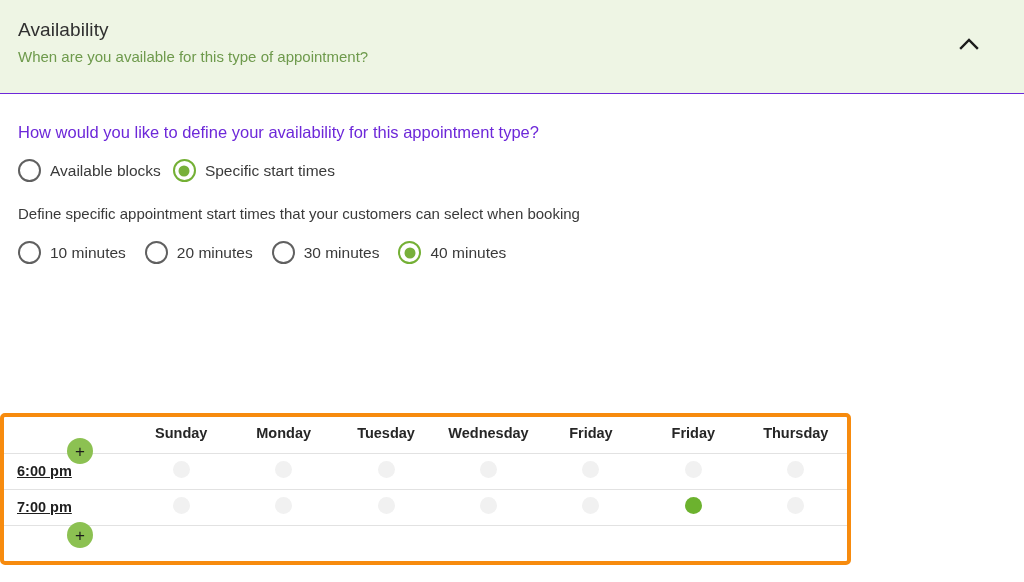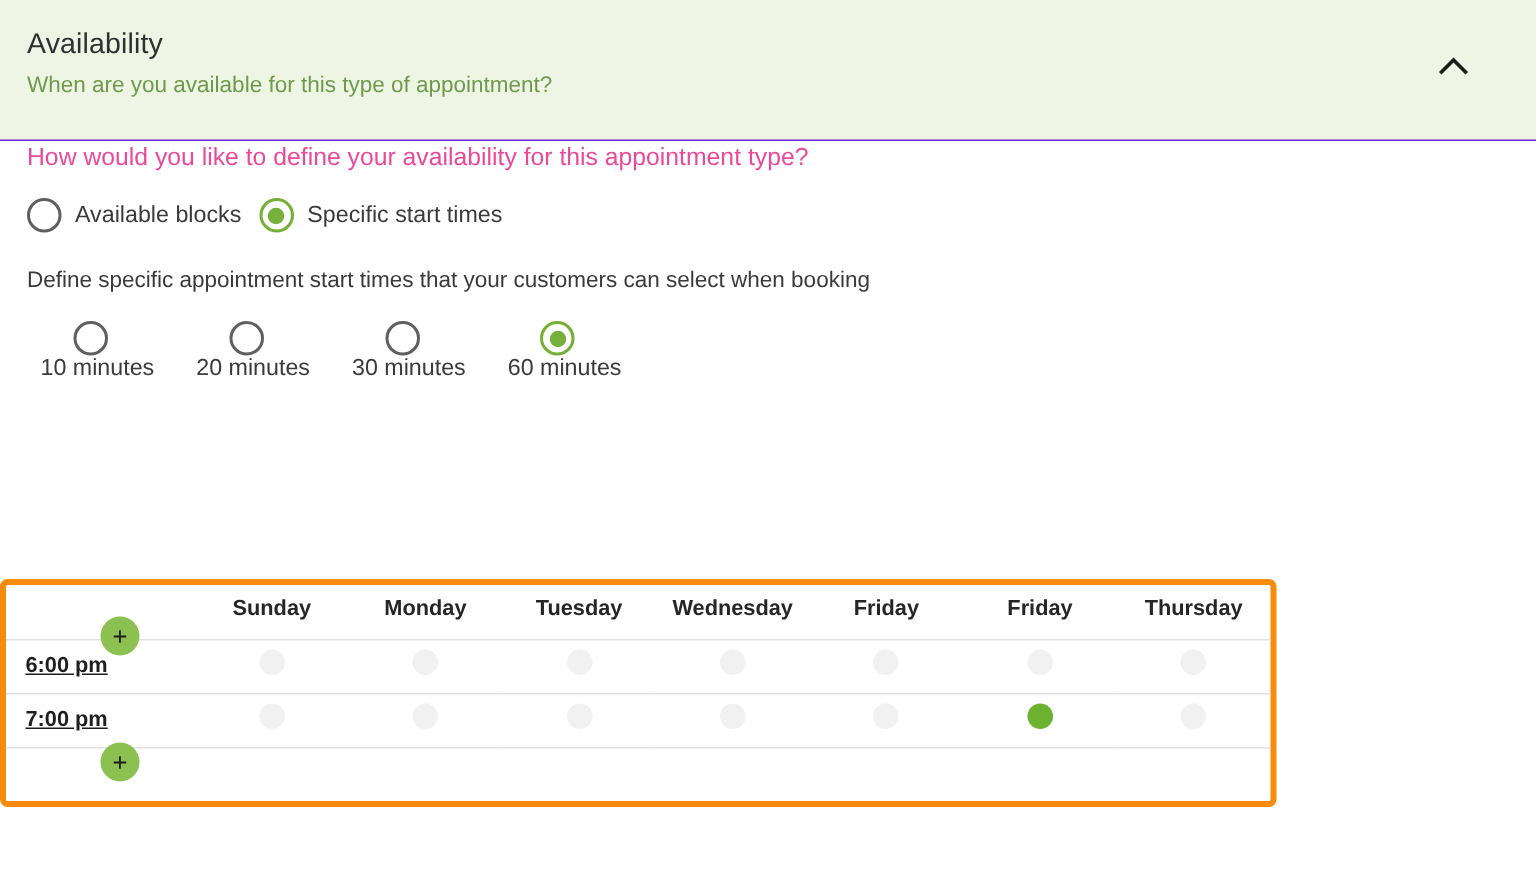--- a/index.html
+++ b/index.html
@@ -46,21 +46,22 @@
   }
   .collapse-btn svg { display: block; }
 
   
   .body-area {
     position: relative;
     padding: 0 0 0 18px;
   }
   .question {
     font-size: 16.5px;
-    color: #ec4899;
+    color: #6d28d9;
+    margin-top: 27px;
     line-height: 22px;
   }
   .helper-text {
     font-size: 15px;
     color: #3a3a3a;
     margin-top: 21px;
     line-height: 22px;
   }
 
   .radio-row {
@@ -68,21 +69,21 @@
     align-items: center;
     margin-top: 16px;
   }
   .radio-item {
     display: flex;
     align-items: center;
     cursor: pointer;
     margin-right: 12px;
     justify-content: space-between;
   }
-  .radio-row.spaced .radio-item { margin-right: 19px; flex-direction: column; }
+  .radio-row.spaced .radio-item { margin-right: 19px; }
 
   .radio-dot {
     width: 23px; height: 23px;
     border-radius: 50%;
     border: 2px solid #606060;
     background: #ffffff;
     flex: 0 0 auto;
     position: relative;
   }
   .radio-dot.checked {
@@ -223,21 +224,21 @@
     <label class="radio-item">
       <span class="radio-dot"></span>
       <span class="radio-label">20 minutes</span>
     </label>
     <label class="radio-item">
       <span class="radio-dot"></span>
       <span class="radio-label">30 minutes</span>
     </label>
     <label class="radio-item">
       <span class="radio-dot checked"></span>
-      <span class="radio-label">60 minutes</span>
+      <span class="radio-label">40 minutes</span>
     </label>
   </div>
 
   <div class="grid-wrap">
 
     <button class="add-btn add-top">
       <span class="plus">+</span>
     </button>
     <button class="add-btn add-bottom">
       <span class="plus">+</span>

